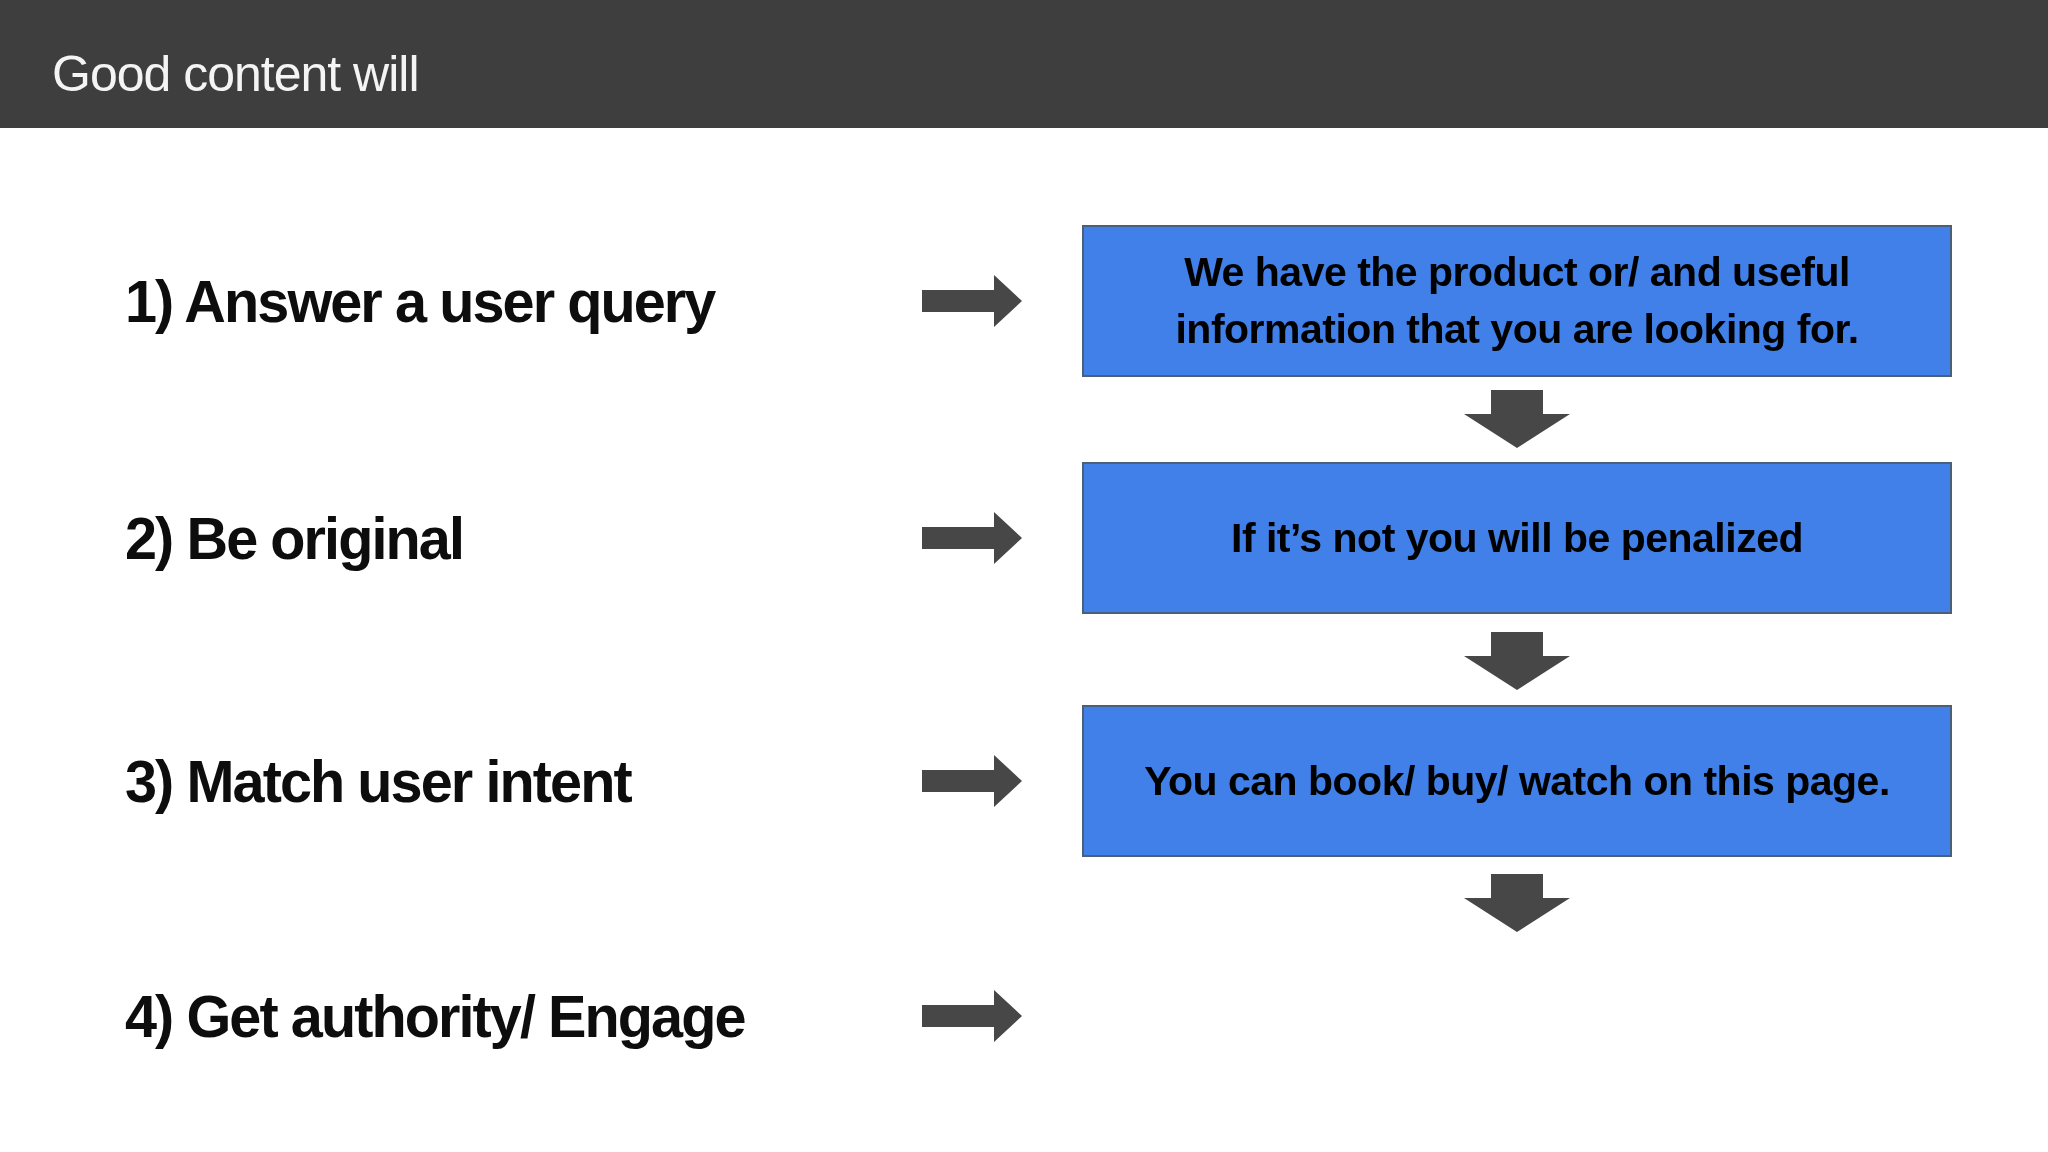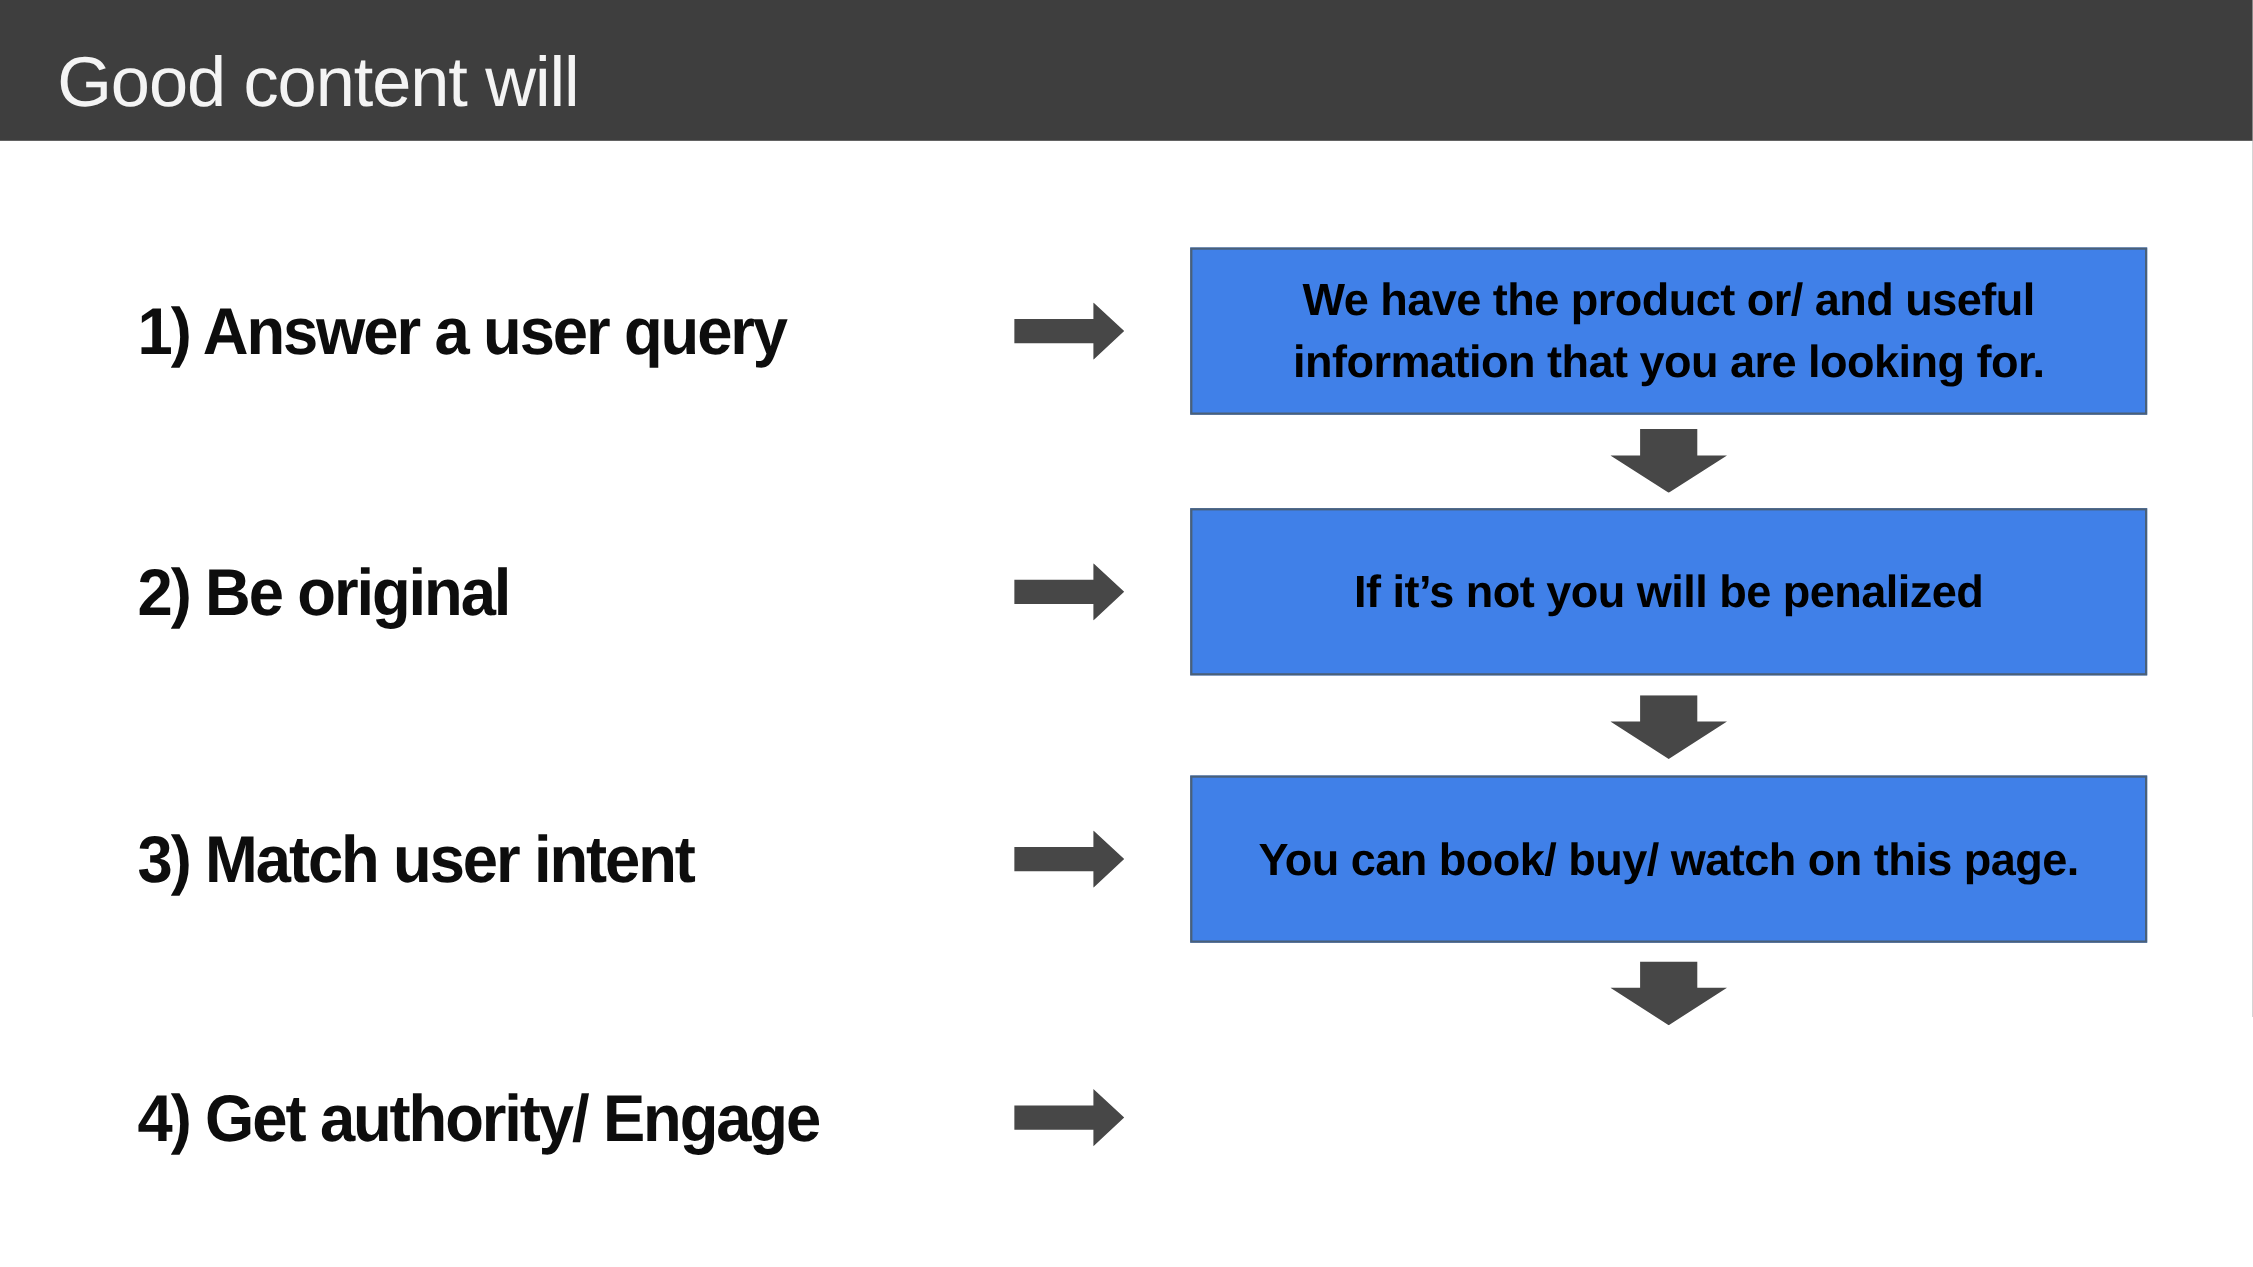--- a/index.html
+++ b/index.html
@@ -19,21 +19,21 @@
     font-family:"Liberation Sans", sans-serif;
   }
   
   .titlebar{
     position:absolute;left:0;top:0;width:2048px;height:128px;
     background:var(--header-bg,#3e3e3e);
   }
   .titlebar h1{
     position:absolute;left:52px;top:0;height:144px;
     display:flex;align-items:center;
-    color:#f4f4f4;font-size:64px;font-weight:400;letter-spacing:-1px;
+    color:#f4f4f4;font-size:50px;font-weight:400;letter-spacing:-1px;
     padding-top:4px;
   }
   
   .row{position:absolute;left:0;width:2048px;height:152px;}
   .row-1{top:225px;} .row-2{top:462px;} .row-3{top:705px;} .row-4{top:940px;padding-left:32px;}
   .step-label{
     position:absolute;left:125px;top:0;height:152px;
     display:flex;align-items:center;
     font-weight:700;font-size:60px;letter-spacing:-2px;color:#0d0d0d;
     white-space:nowrap;

